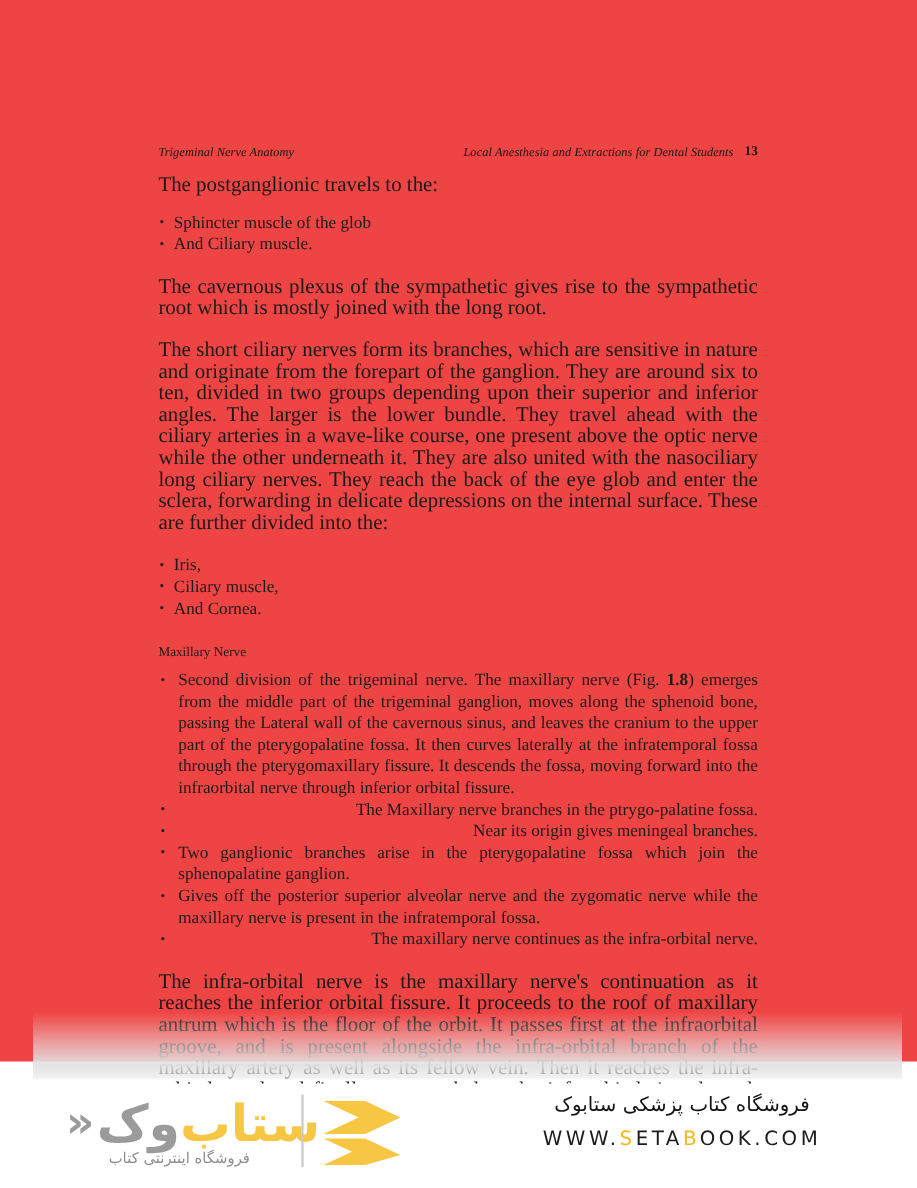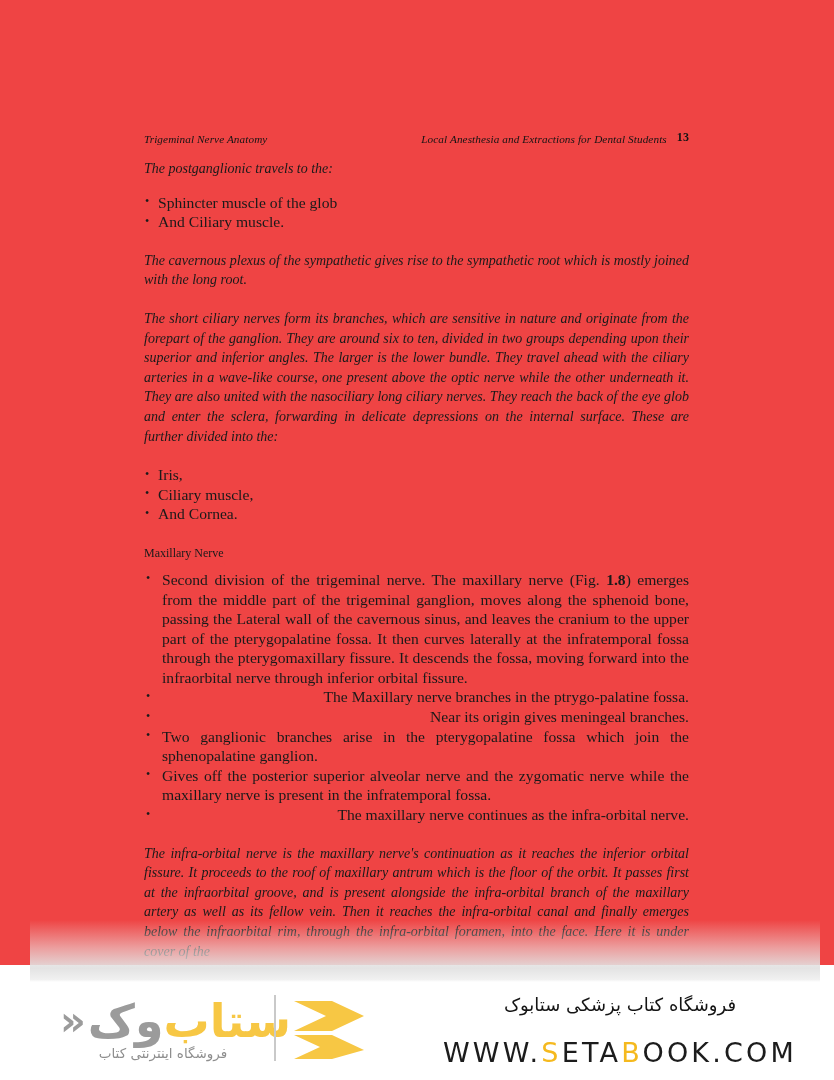--- a/index.html
+++ b/index.html
@@ -58,25 +58,24 @@
   .rh-page {
     font-style: normal;
     font-weight: bold;
     margin-left: 10px;
     font-size: 12px;
   }
 
   
   p.para {
     margin: 0 0 0 0;
-    font-size: 14px;
+    font-size: 19px;
     line-height: 19.6px;
     text-align: justify;
     text-justify: inter-word;
-    font-style: italic;
   }
   p.para.plain {
     text-align: left;
   }
   .gap-lg { height: 19px; }
   .gap-md { height: 14px; }
   .gap-sm { height: 7px; }
 
   
   ul.simple-list {
@@ -231,23 +230,23 @@
   }
   .brand-fa {
     font-family: "DejaVu Sans", sans-serif;
     font-size: 18px;
     color: #141414;
     direction: rtl;
     line-height: 1.5;
     white-space: nowrap;
   }
   .brand-url {
-    margin-top: 19px;
-    font-family: "DejaVu Sans", sans-serif;
-    font-size: 27px;
+    margin-top: 7px;
+    font-family: "DejaVu Sans", sans-serif;
+    font-size: 18px;
     letter-spacing: 3.2px;
     color: #1c1c1c;
     white-space: nowrap;
   }
   .brand-url .hl {
     color: #F5B91E;
   }
 </style>
 </head>
 <body>

